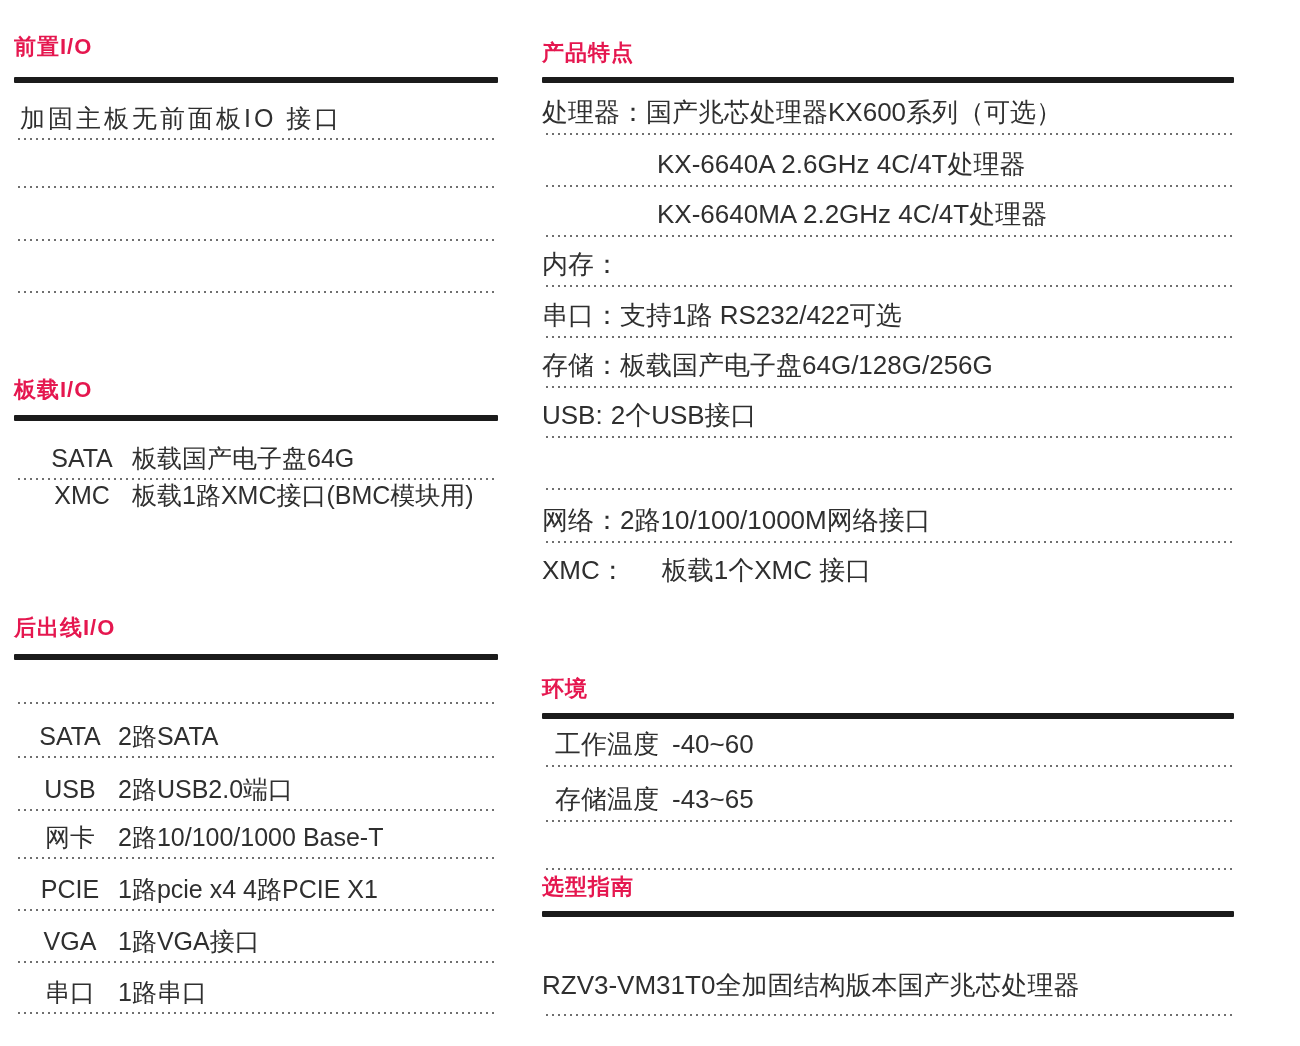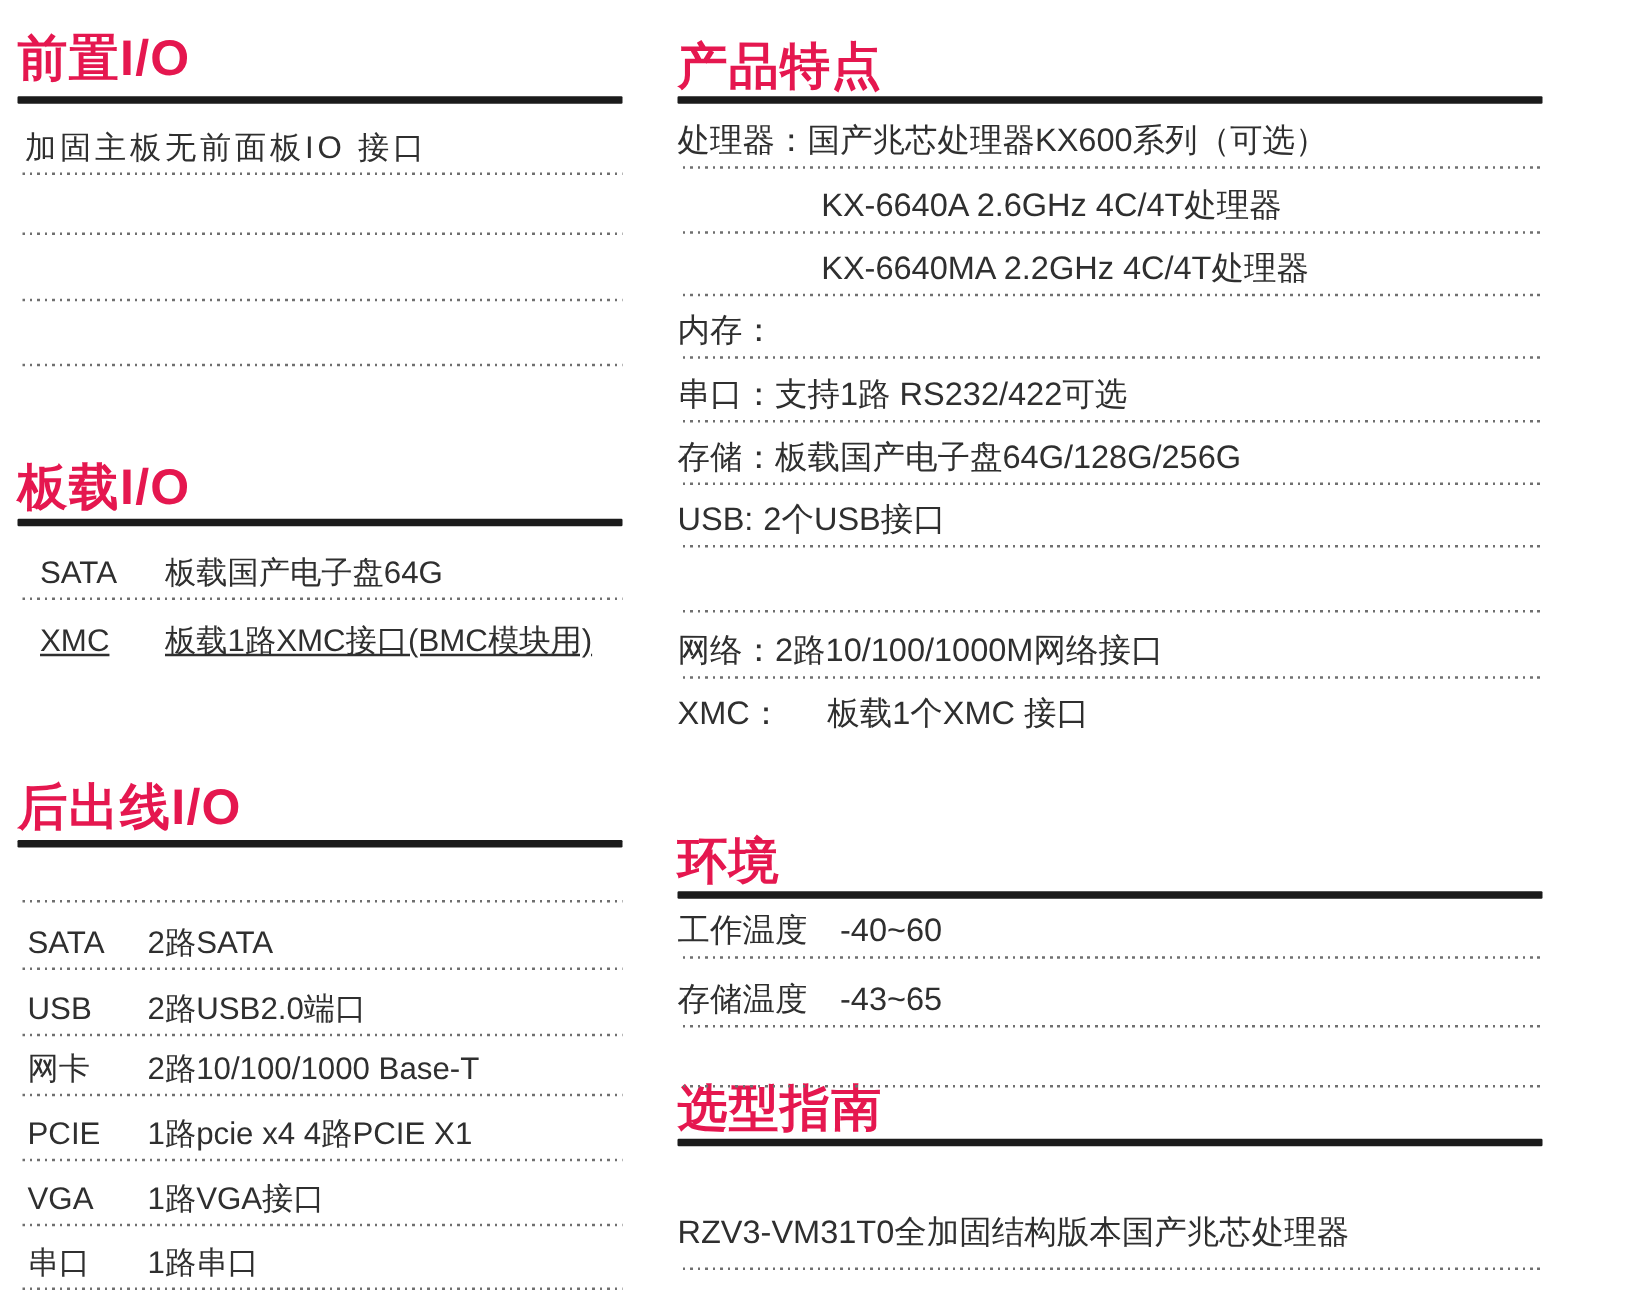--- a/index.html
+++ b/index.html
@@ -10,21 +10,21 @@
     font-family:"Liberation Sans","DejaVu Sans",sans-serif;
     color:#2f2f2f;
     overflow:hidden;
   }
   .col{position:absolute;top:0;}
   .col-left{left:14px;width:484px;}
   .col-right{left:542px;width:692px;}
 
   .sec-title{
     margin:0;
-    font-size:40px;
+    font-size:22px;
     line-height:34px;
     font-weight:700;
     color:#e5174f;
     letter-spacing:1px;
   }
   .bar{height:6px;background:#1b1b1b;border-radius:1px;}
 
   
   .front-title{margin-top:30px;}
   .front-bar{margin-top:13px;}
@@ -42,35 +42,36 @@
 
   .row{
     position:relative;
     display:flex;
     align-items:flex-end;
     padding-bottom:7px;
     box-sizing:border-box;
     font-size:25px;
     line-height:30px;
     white-space:nowrap;
+    text-align:center;
   }
   .col-right .row{font-size:26px;line-height:31px;}
 
   .dots{
     position:absolute;left:4px;right:0;bottom:0;height:2px;
     background-image:repeating-linear-gradient(to right,#6f6f6f 0 2px,transparent 2px 6px);
   }
   .row.nodots{align-items:flex-start;}
 
   
   .h40{height:40px;gap:36px;}.h44{height:44px;}.h48{height:48px;}.h50{height:50px;}
   .h51{height:51px;}.h52{height:52px;}.h53{height:53px;}.h54{height:54px;}
   .h55{height:55px;}.h57{height:57px;}.h59{height:59px;}.h99{height:99px;}
 
-  .mt6{margin-top:18px;text-decoration:underline;}.mt12{margin-top:12px;}
+  .mt6{margin-top:0;}.mt12{margin-top:12px;}
 
   .front-note{letter-spacing:3px;padding-left:6px;}
 
   .l-label{flex:none;width:100px;padding-left:18px;box-sizing:content-box;}
   .rear .l-label{width:96px;padding-left:8px;}
 
   .r-label{flex:none;}
   .indent{padding-left:115px;}
   .env-label{flex:none;width:130px;}
 

